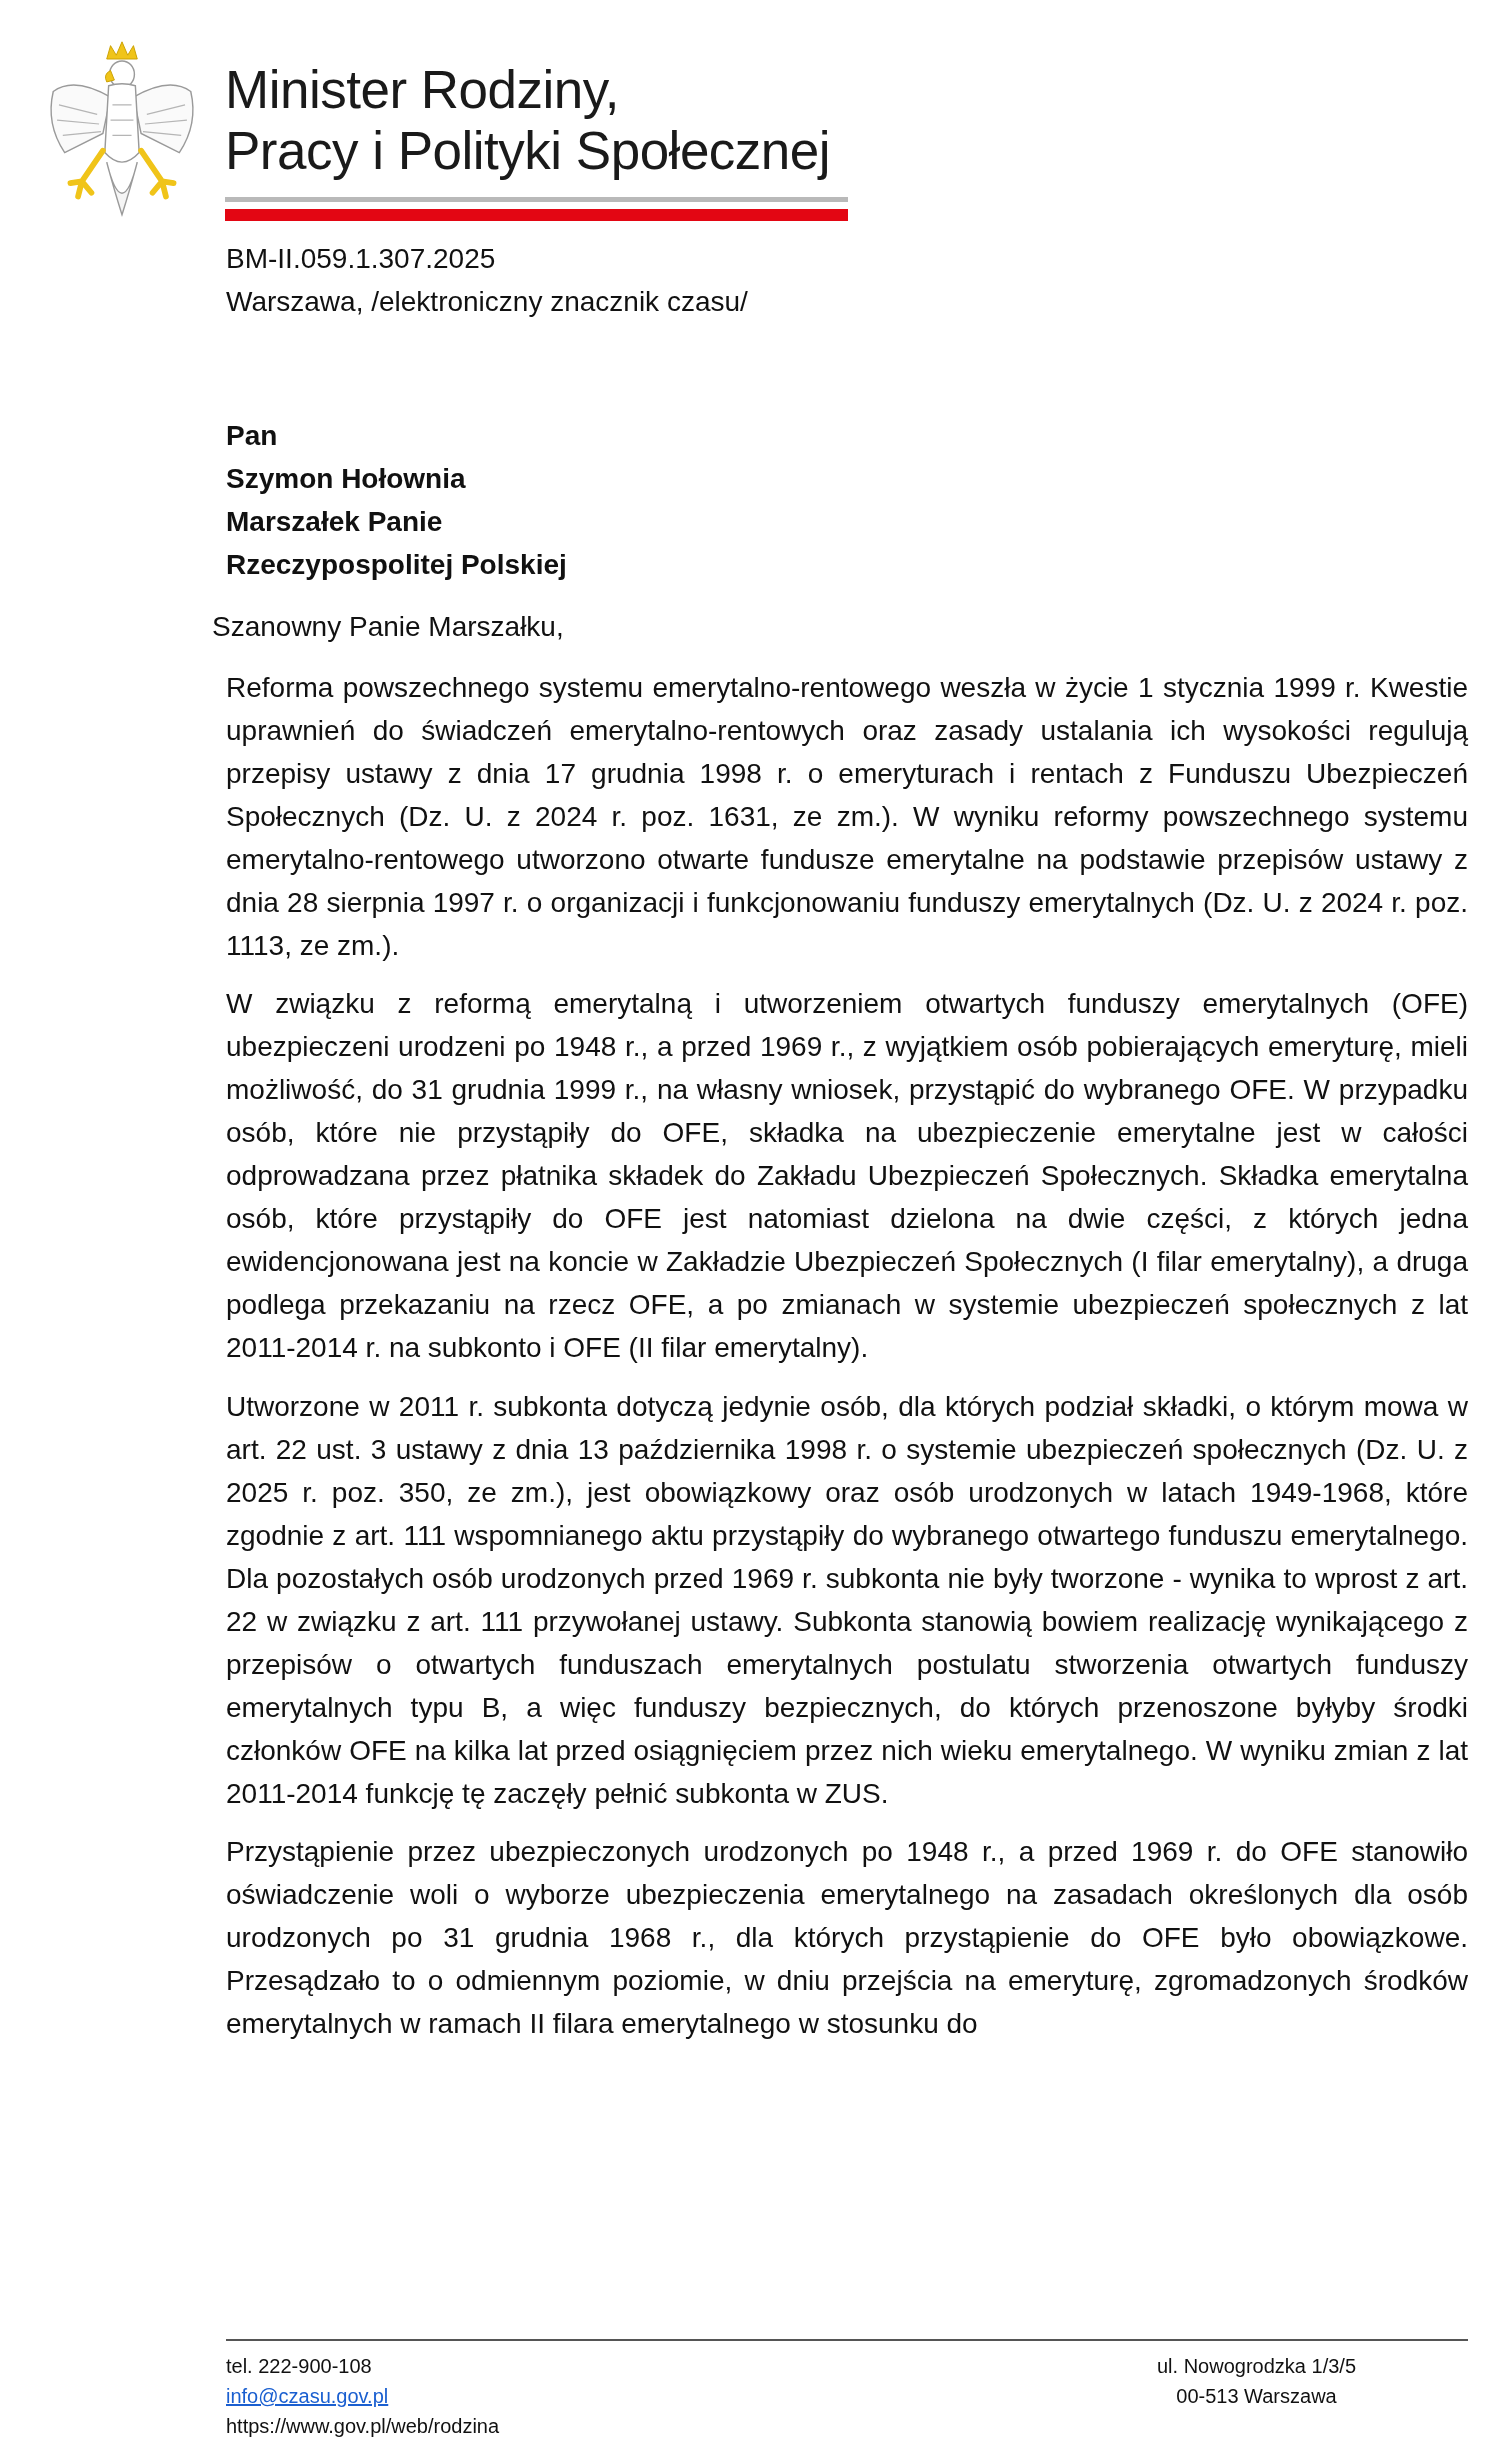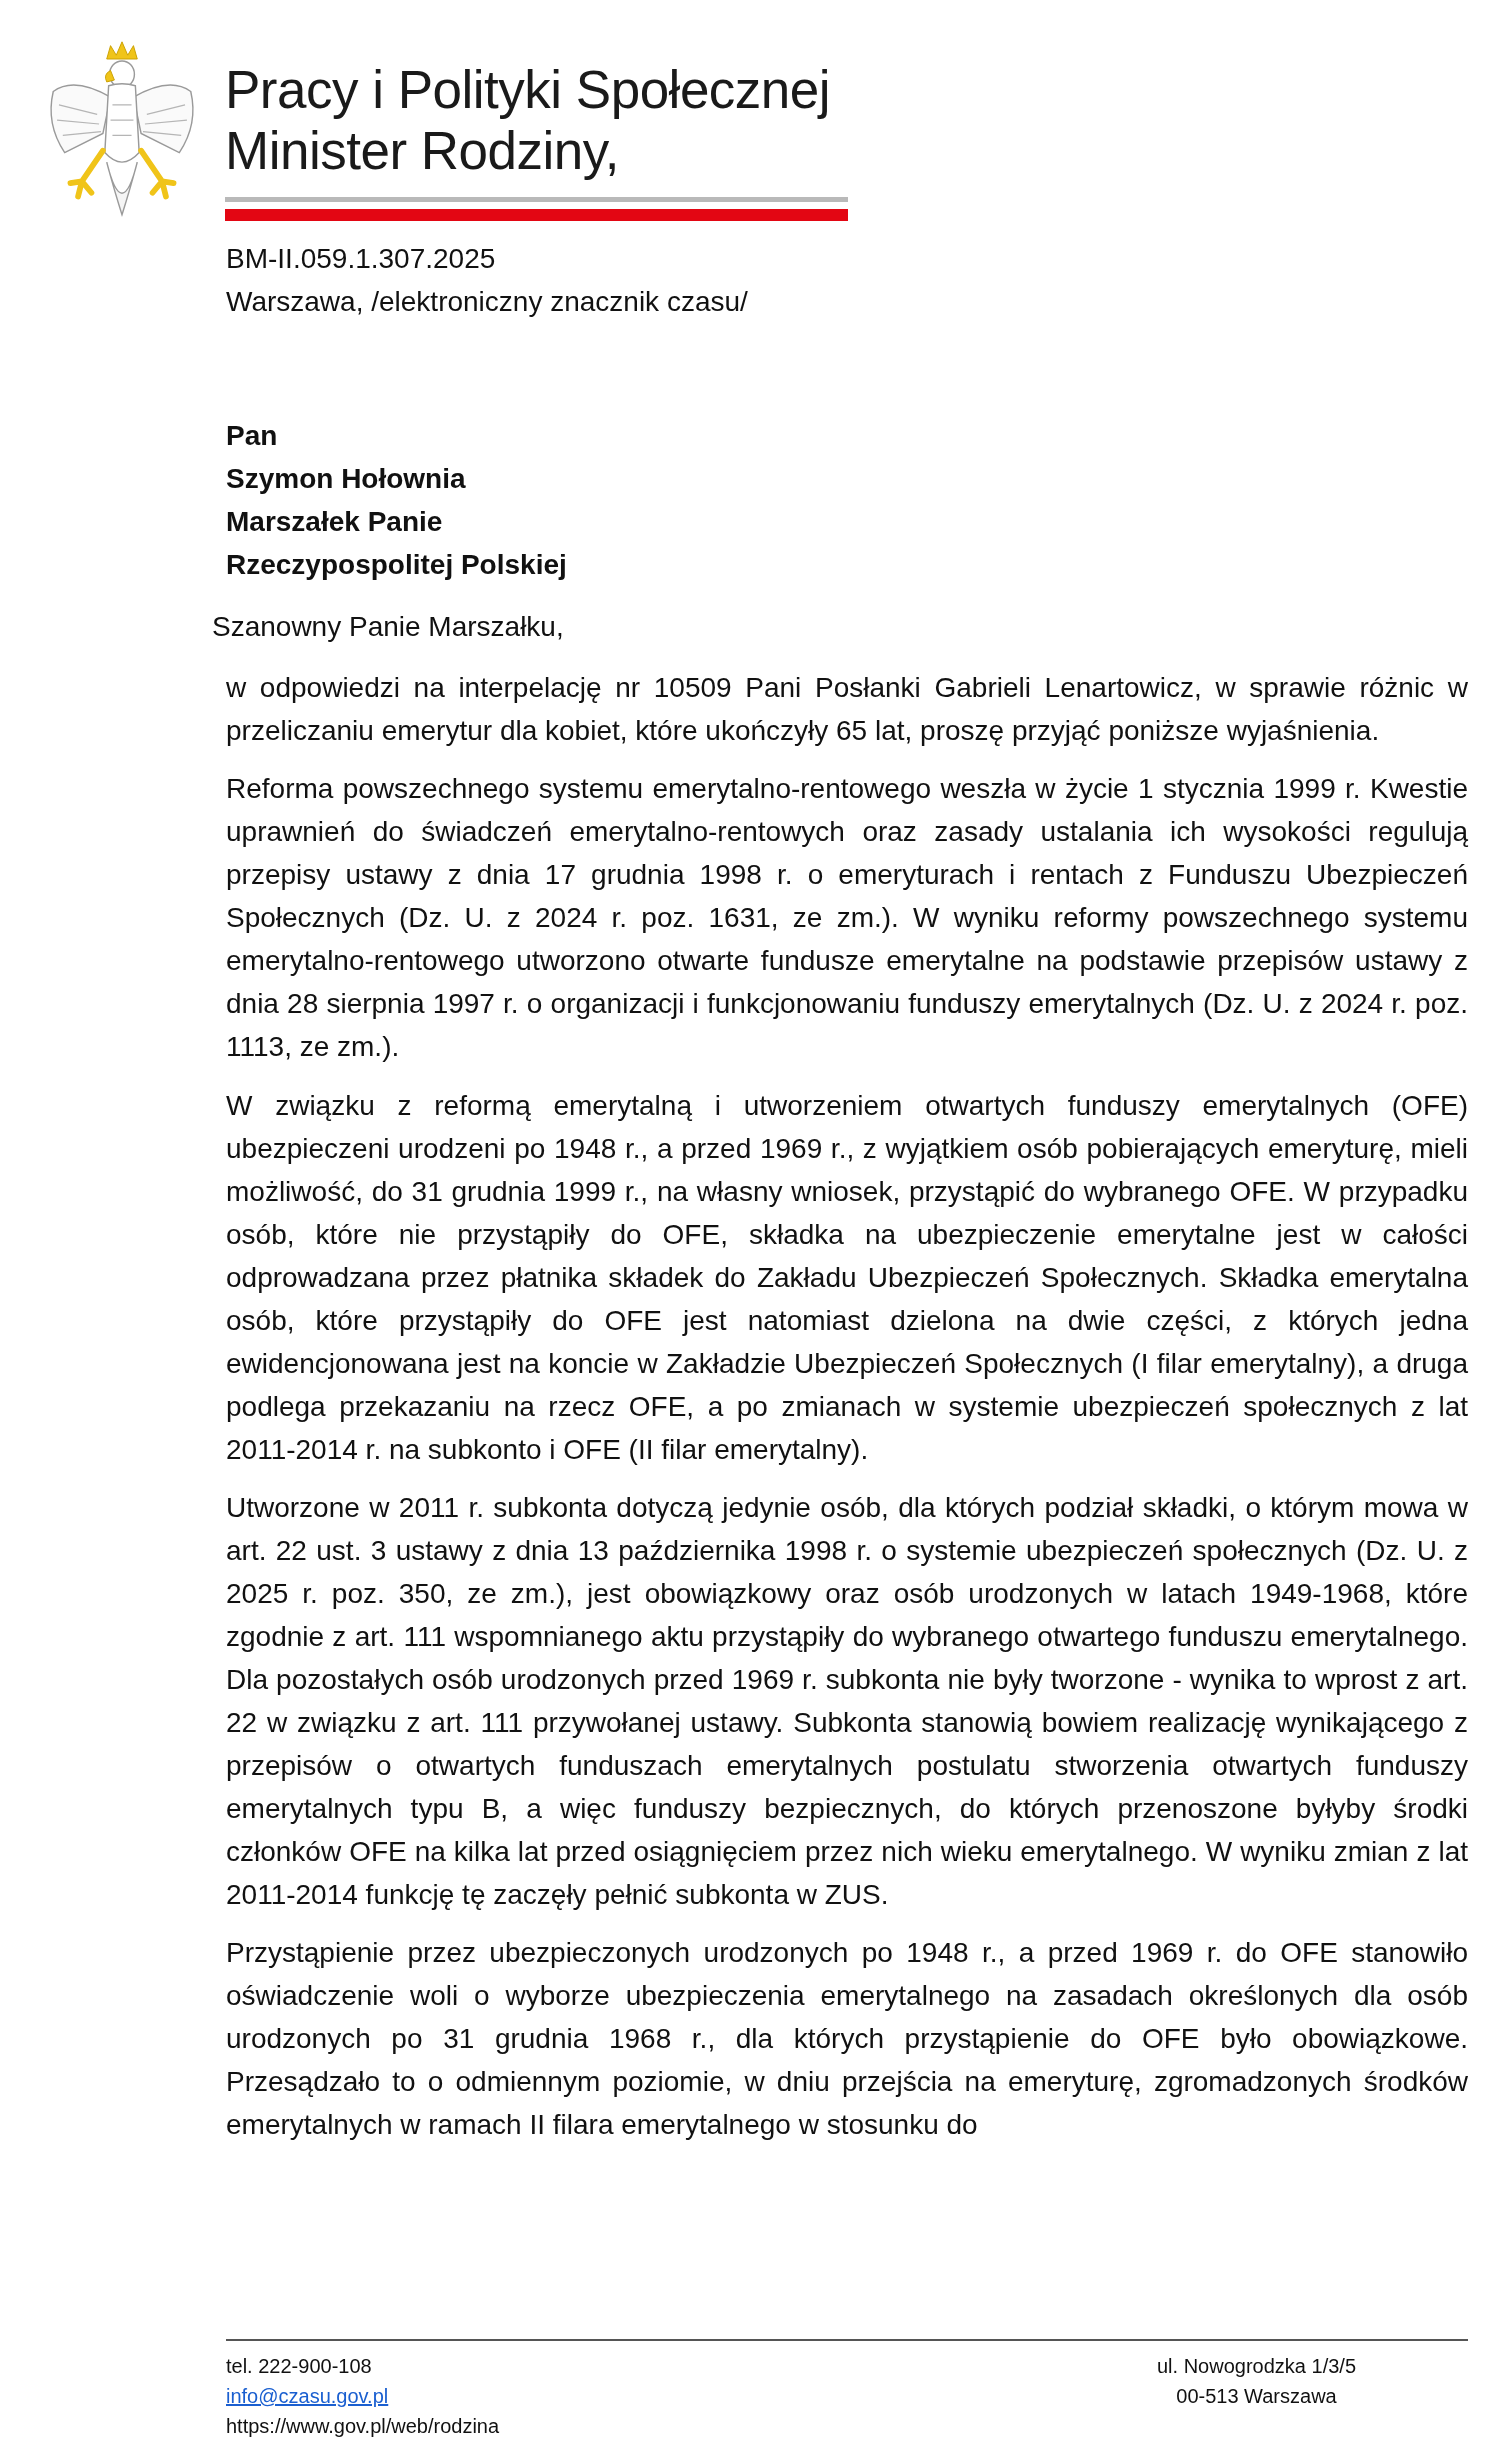--- a/index.html
+++ b/index.html
@@ -42,43 +42,42 @@
 
     <path d="M76 50 Q90 46 104 50 L108 120 Q90 140 72 120 Z" fill="#fff" stroke="#9a9a9a" stroke-width="1.5"></path>
     <path d="M80 70 L100 70 M78 86 L102 86 M80 102 L100 102" stroke="#b5b5b5" stroke-width="1.2"></path>
 
     <path d="M74 130 Q90 195 106 130 Q98 160 90 185 Q82 160 74 130 Z" fill="#f5f5f5" stroke="#9a9a9a" stroke-width="1.5"></path>
 
     <path d="M70 118 L48 150 L36 152 M48 150 L44 166 M48 150 L58 162" stroke="#f0c419" stroke-width="6" fill="none" stroke-linecap="round"></path>
     <path d="M110 118 L132 150 L144 152 M132 150 L136 166 M132 150 L122 162" stroke="#f0c419" stroke-width="6" fill="none" stroke-linecap="round"></path>
   </svg>
   <div class="logo-title">
+    <div>Minister Rodziny,</div>
     <div>Pracy i Polityki Społecznej</div>
-    <div>Minister Rodziny,</div>
   </div>
   <div class="flag-gray"></div>
   <div class="flag-red"></div>
 </div>
 
 <div class="meta">
   <div>BM-II.059.1.307.2025</div>
   <div>Warszawa, /elektroniczny znacznik czasu/</div>
 </div>
 
 <div class="addressee">
   <div>Pan</div>
   <div>Szymon Hołownia</div>
   <div>Marszałek Panie</div>
   <div>Rzeczypospolitej Polskiej</div>
 </div>
 
 <div class="salutation">Szanowny Panie Marszałku,</div>
 
 <div class="body">
-  <p>w odpowiedzi na interpelację nr 10509 Pani Posłanki Gabrieli Lenartowicz, w sprawie różnic w przeliczaniu emerytur dla kobiet, które ukończyły 65 lat, proszę przyjąć poniższe wyjaśnienia.</p>
   <p>Reforma powszechnego systemu emerytalno-rentowego weszła w życie 1 stycznia 1999 r. Kwestie uprawnień do świadczeń emerytalno-rentowych oraz zasady ustalania ich wysokości regulują przepisy ustawy z dnia 17 grudnia 1998 r. o emeryturach i rentach z Funduszu Ubezpieczeń Społecznych (Dz. U. z 2024 r. poz. 1631, ze zm.). W wyniku reformy powszechnego systemu emerytalno-rentowego utworzono otwarte fundusze emerytalne na podstawie przepisów ustawy z dnia 28 sierpnia 1997 r. o organizacji i funkcjonowaniu funduszy emerytalnych (Dz. U. z 2024 r. poz. 1113, ze zm.).</p>
   <p>W związku z reformą emerytalną i utworzeniem otwartych funduszy emerytalnych (OFE) ubezpieczeni urodzeni po 1948 r., a przed 1969 r., z wyjątkiem osób pobierających emeryturę, mieli możliwość, do 31 grudnia 1999 r., na własny wniosek, przystąpić do wybranego OFE. W przypadku osób, które nie przystąpiły do OFE, składka na ubezpieczenie emerytalne jest w całości odprowadzana przez płatnika składek do Zakładu Ubezpieczeń Społecznych. Składka emerytalna osób, które przystąpiły do OFE jest natomiast dzielona na dwie części, z których jedna ewidencjonowana jest na koncie w Zakładzie Ubezpieczeń Społecznych (I filar emerytalny), a druga podlega przekazaniu na rzecz OFE, a po zmianach w systemie ubezpieczeń społecznych z lat 2011-2014 r. na subkonto i OFE (II filar emerytalny).</p>
   <p>Utworzone w 2011 r. subkonta dotyczą jedynie osób, dla których podział składki, o którym mowa w art. 22 ust. 3 ustawy z dnia 13 października 1998 r. o systemie ubezpieczeń społecznych (Dz. U. z 2025 r. poz. 350, ze zm.), jest obowiązkowy oraz osób urodzonych w latach 1949-1968, które zgodnie z art. 111 wspomnianego aktu przystąpiły do wybranego otwartego funduszu emerytalnego. Dla pozostałych osób urodzonych przed 1969 r. subkonta nie były tworzone - wynika to wprost z art. 22 w związku z art. 111 przywołanej ustawy. Subkonta stanowią bowiem realizację wynikającego z przepisów o otwartych funduszach emerytalnych postulatu stworzenia otwartych funduszy emerytalnych typu B, a więc funduszy bezpiecznych, do których przenoszone byłyby środki członków OFE na kilka lat przed osiągnięciem przez nich wieku emerytalnego. W wyniku zmian z lat 2011-2014 funkcję tę zaczęły pełnić subkonta w ZUS.</p>
   <p>Przystąpienie przez ubezpieczonych urodzonych po 1948 r., a przed 1969 r. do OFE stanowiło oświadczenie woli o wyborze ubezpieczenia emerytalnego na zasadach określonych dla osób urodzonych po 31 grudnia 1968 r., dla których przystąpienie do OFE było obowiązkowe. Przesądzało to o odmiennym poziomie, w dniu przejścia na emeryturę, zgromadzonych środków emerytalnych w ramach II filara emerytalnego w stosunku do</p>
 </div>
 
 <div class="footer-line"></div>
 <div class="footer-left">
   <div>tel. 222-900-108</div>
   <div><a href="mailto:info@mrpips.gov.pl">info@czasu.gov.pl</a></div>

